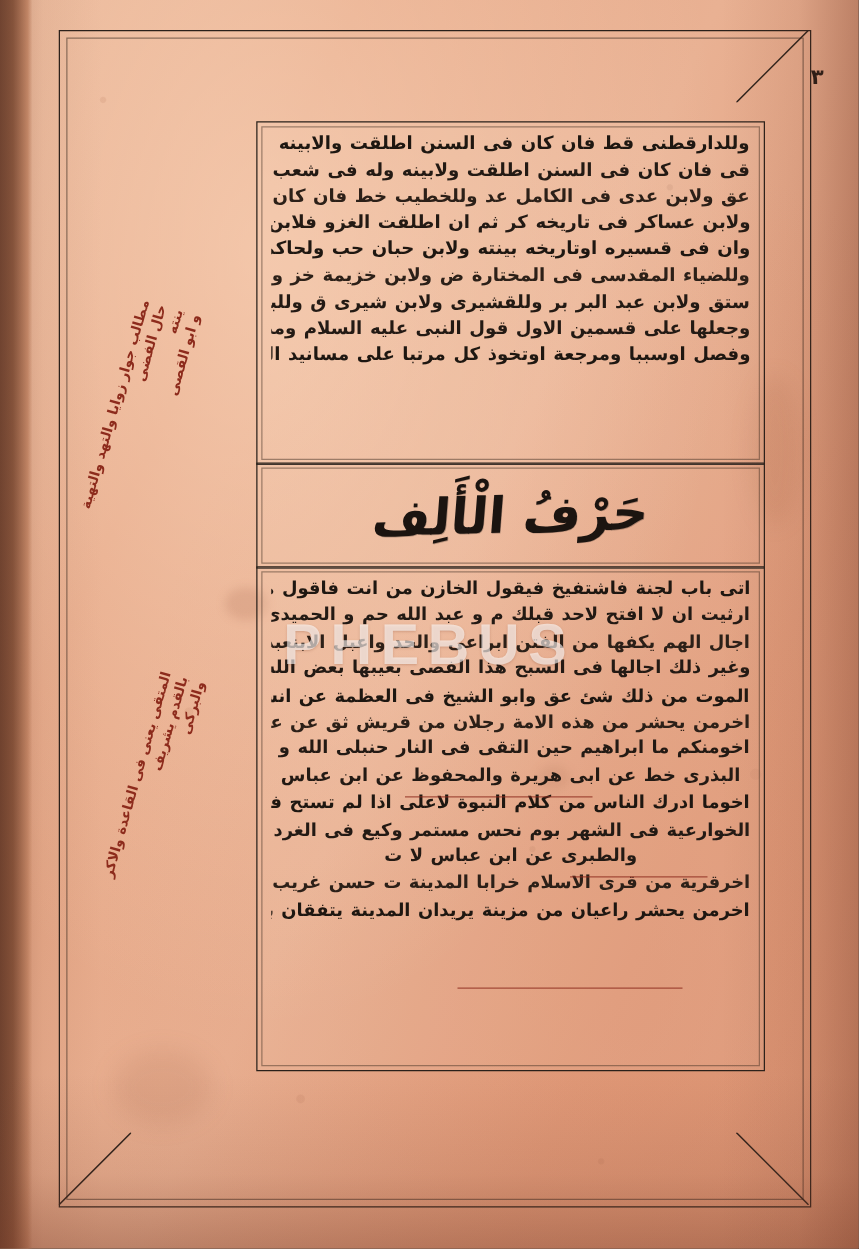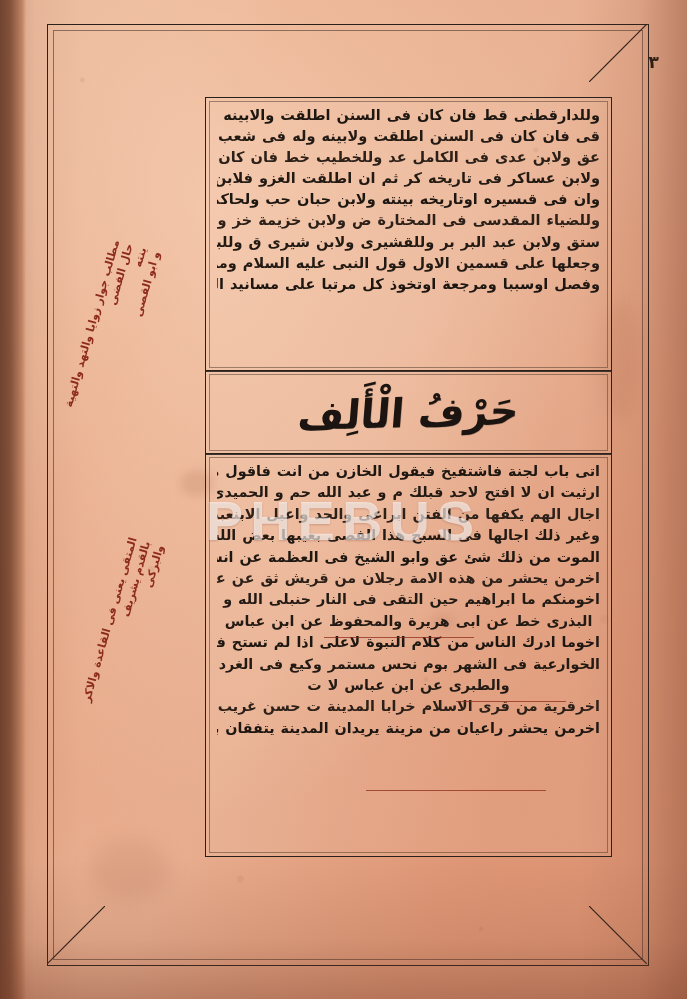--- a/index.html
+++ b/index.html
@@ -188,21 +188,21 @@
     background: #8e2c1d;
     opacity: 0.75;
   }
 
   
   #watermark {
     position: absolute;
     left: 0; right: 0; top: 488px;
     text-align: center;
     font-family: "Liberation Sans", sans-serif;
-    font-size: 56px;
+    font-size: 46px;
     font-weight: 700;
     letter-spacing: 7px;
     color: rgba(255,255,255,0.60);
     text-shadow: 0 1px 2px rgba(120,60,40,0.25);
     pointer-events: none;
     user-select: none;
   }
 
   
   .blotch {

